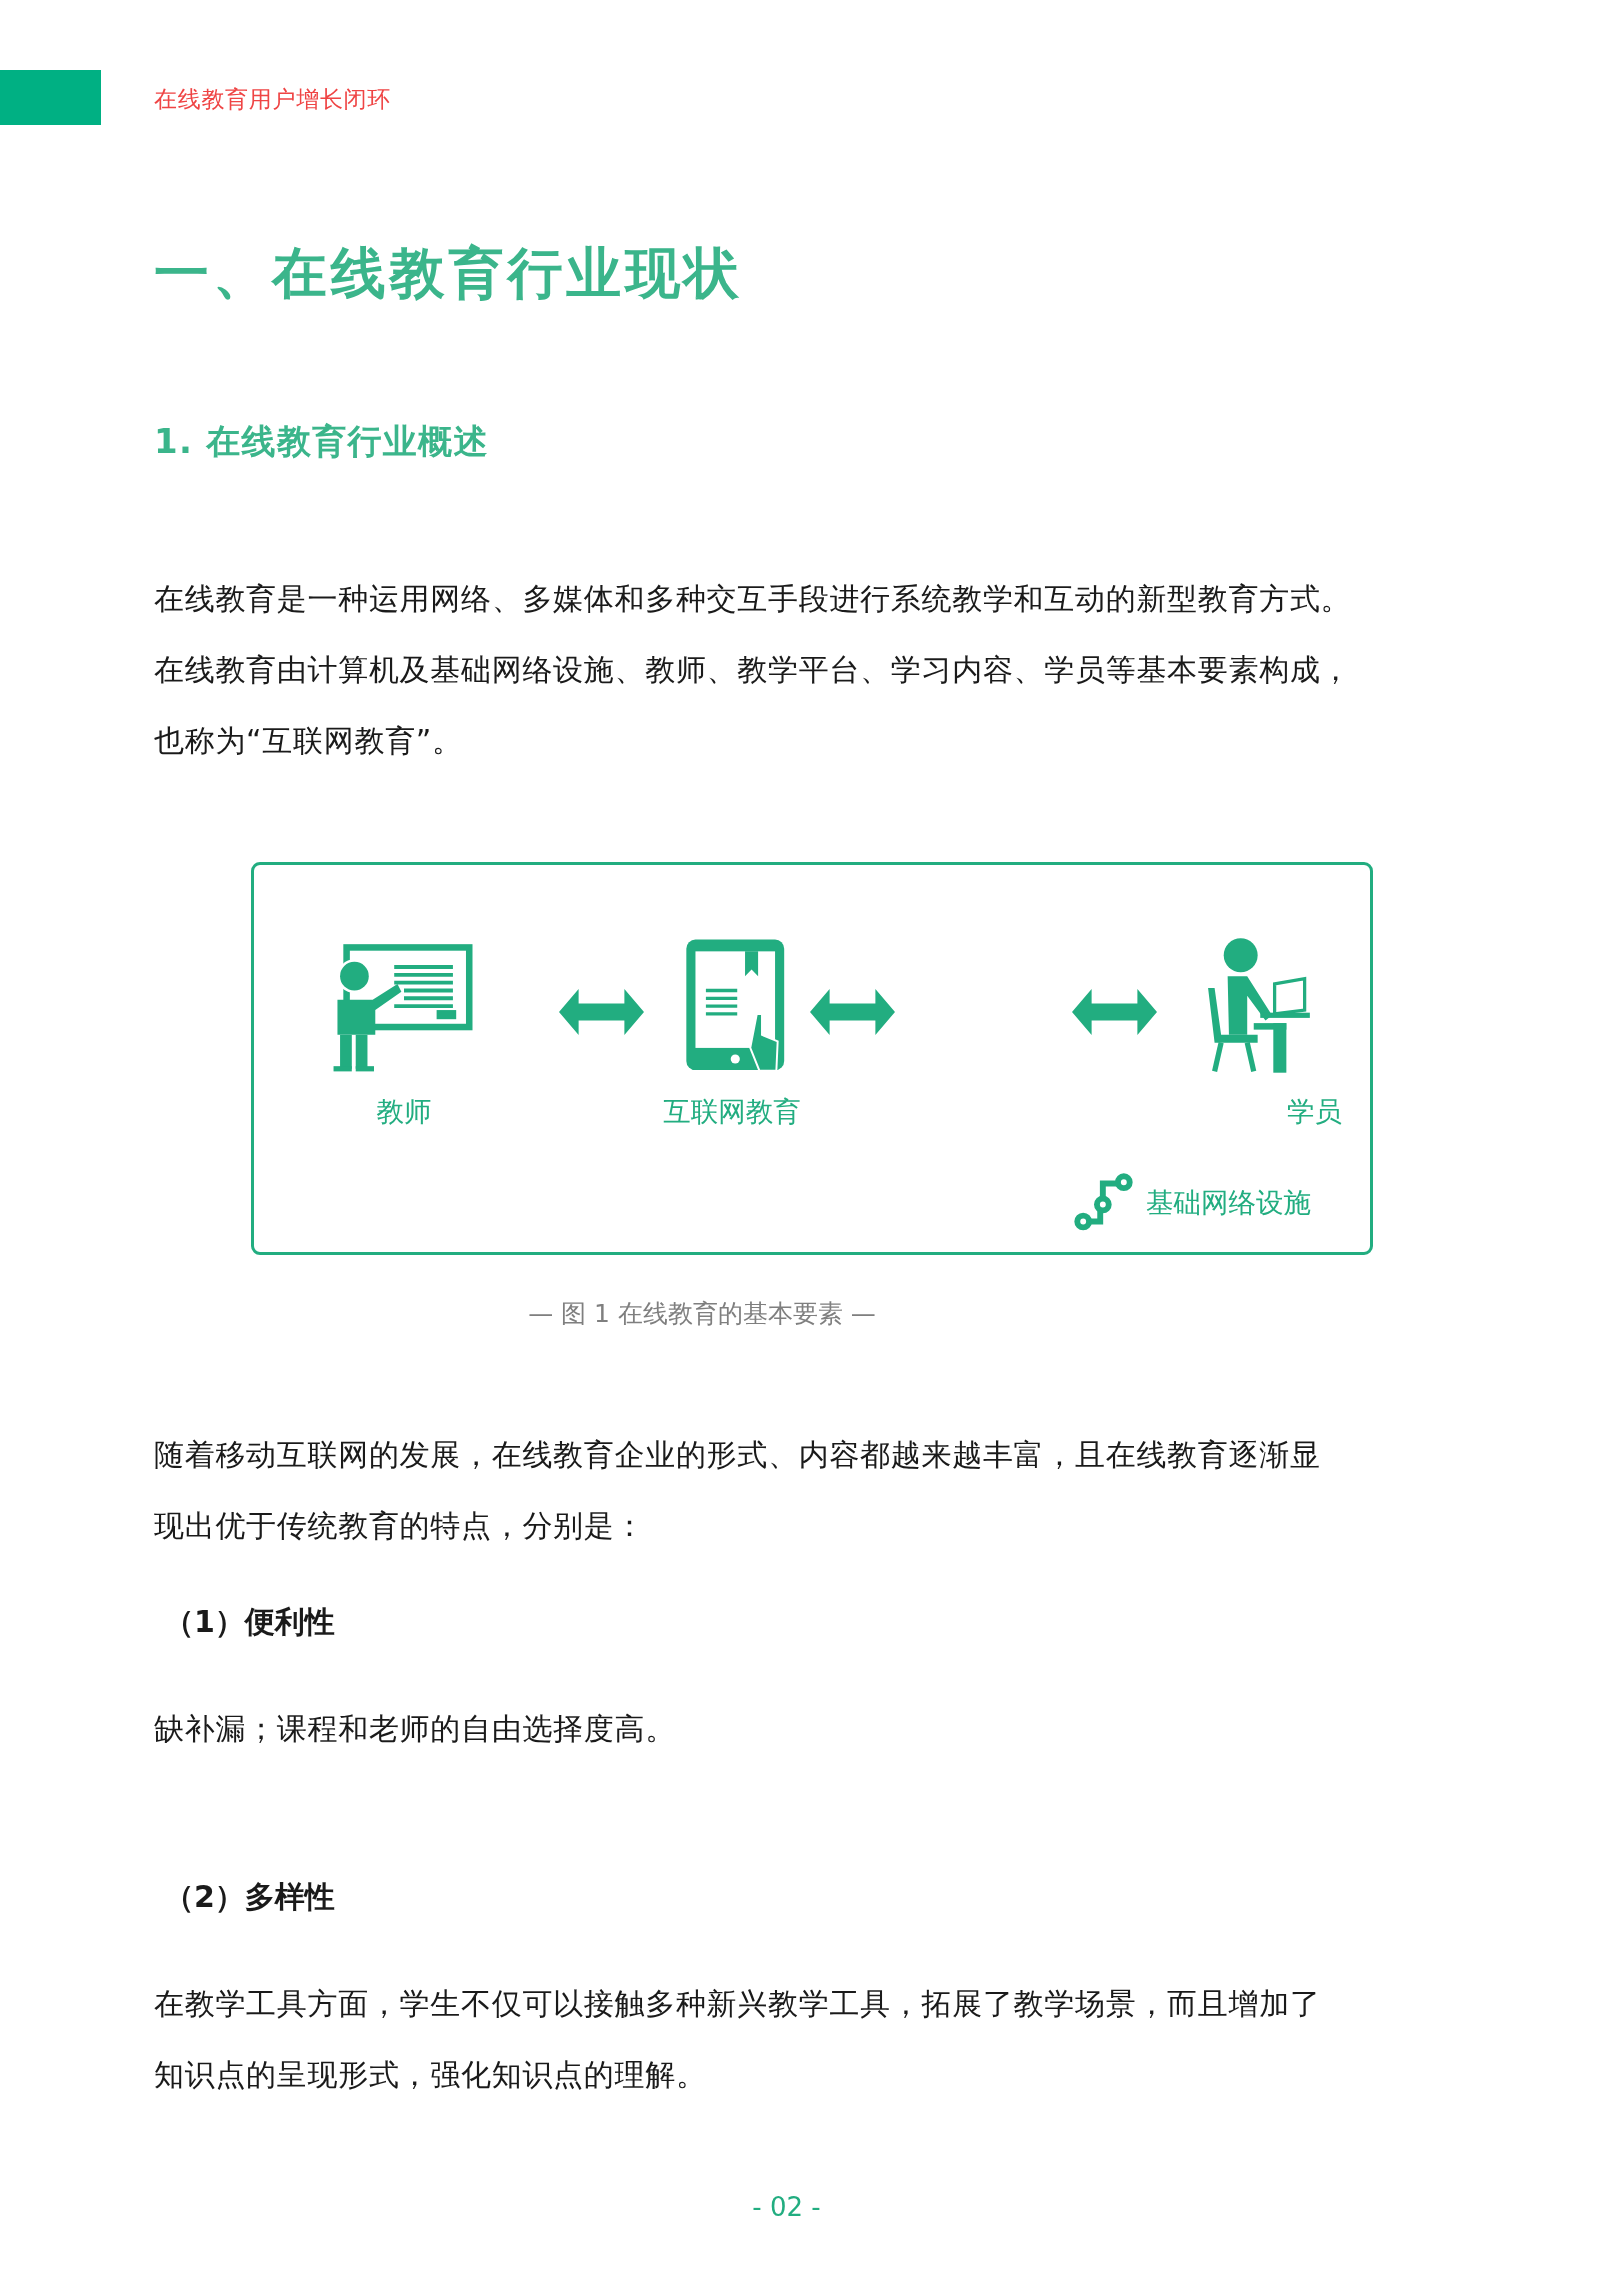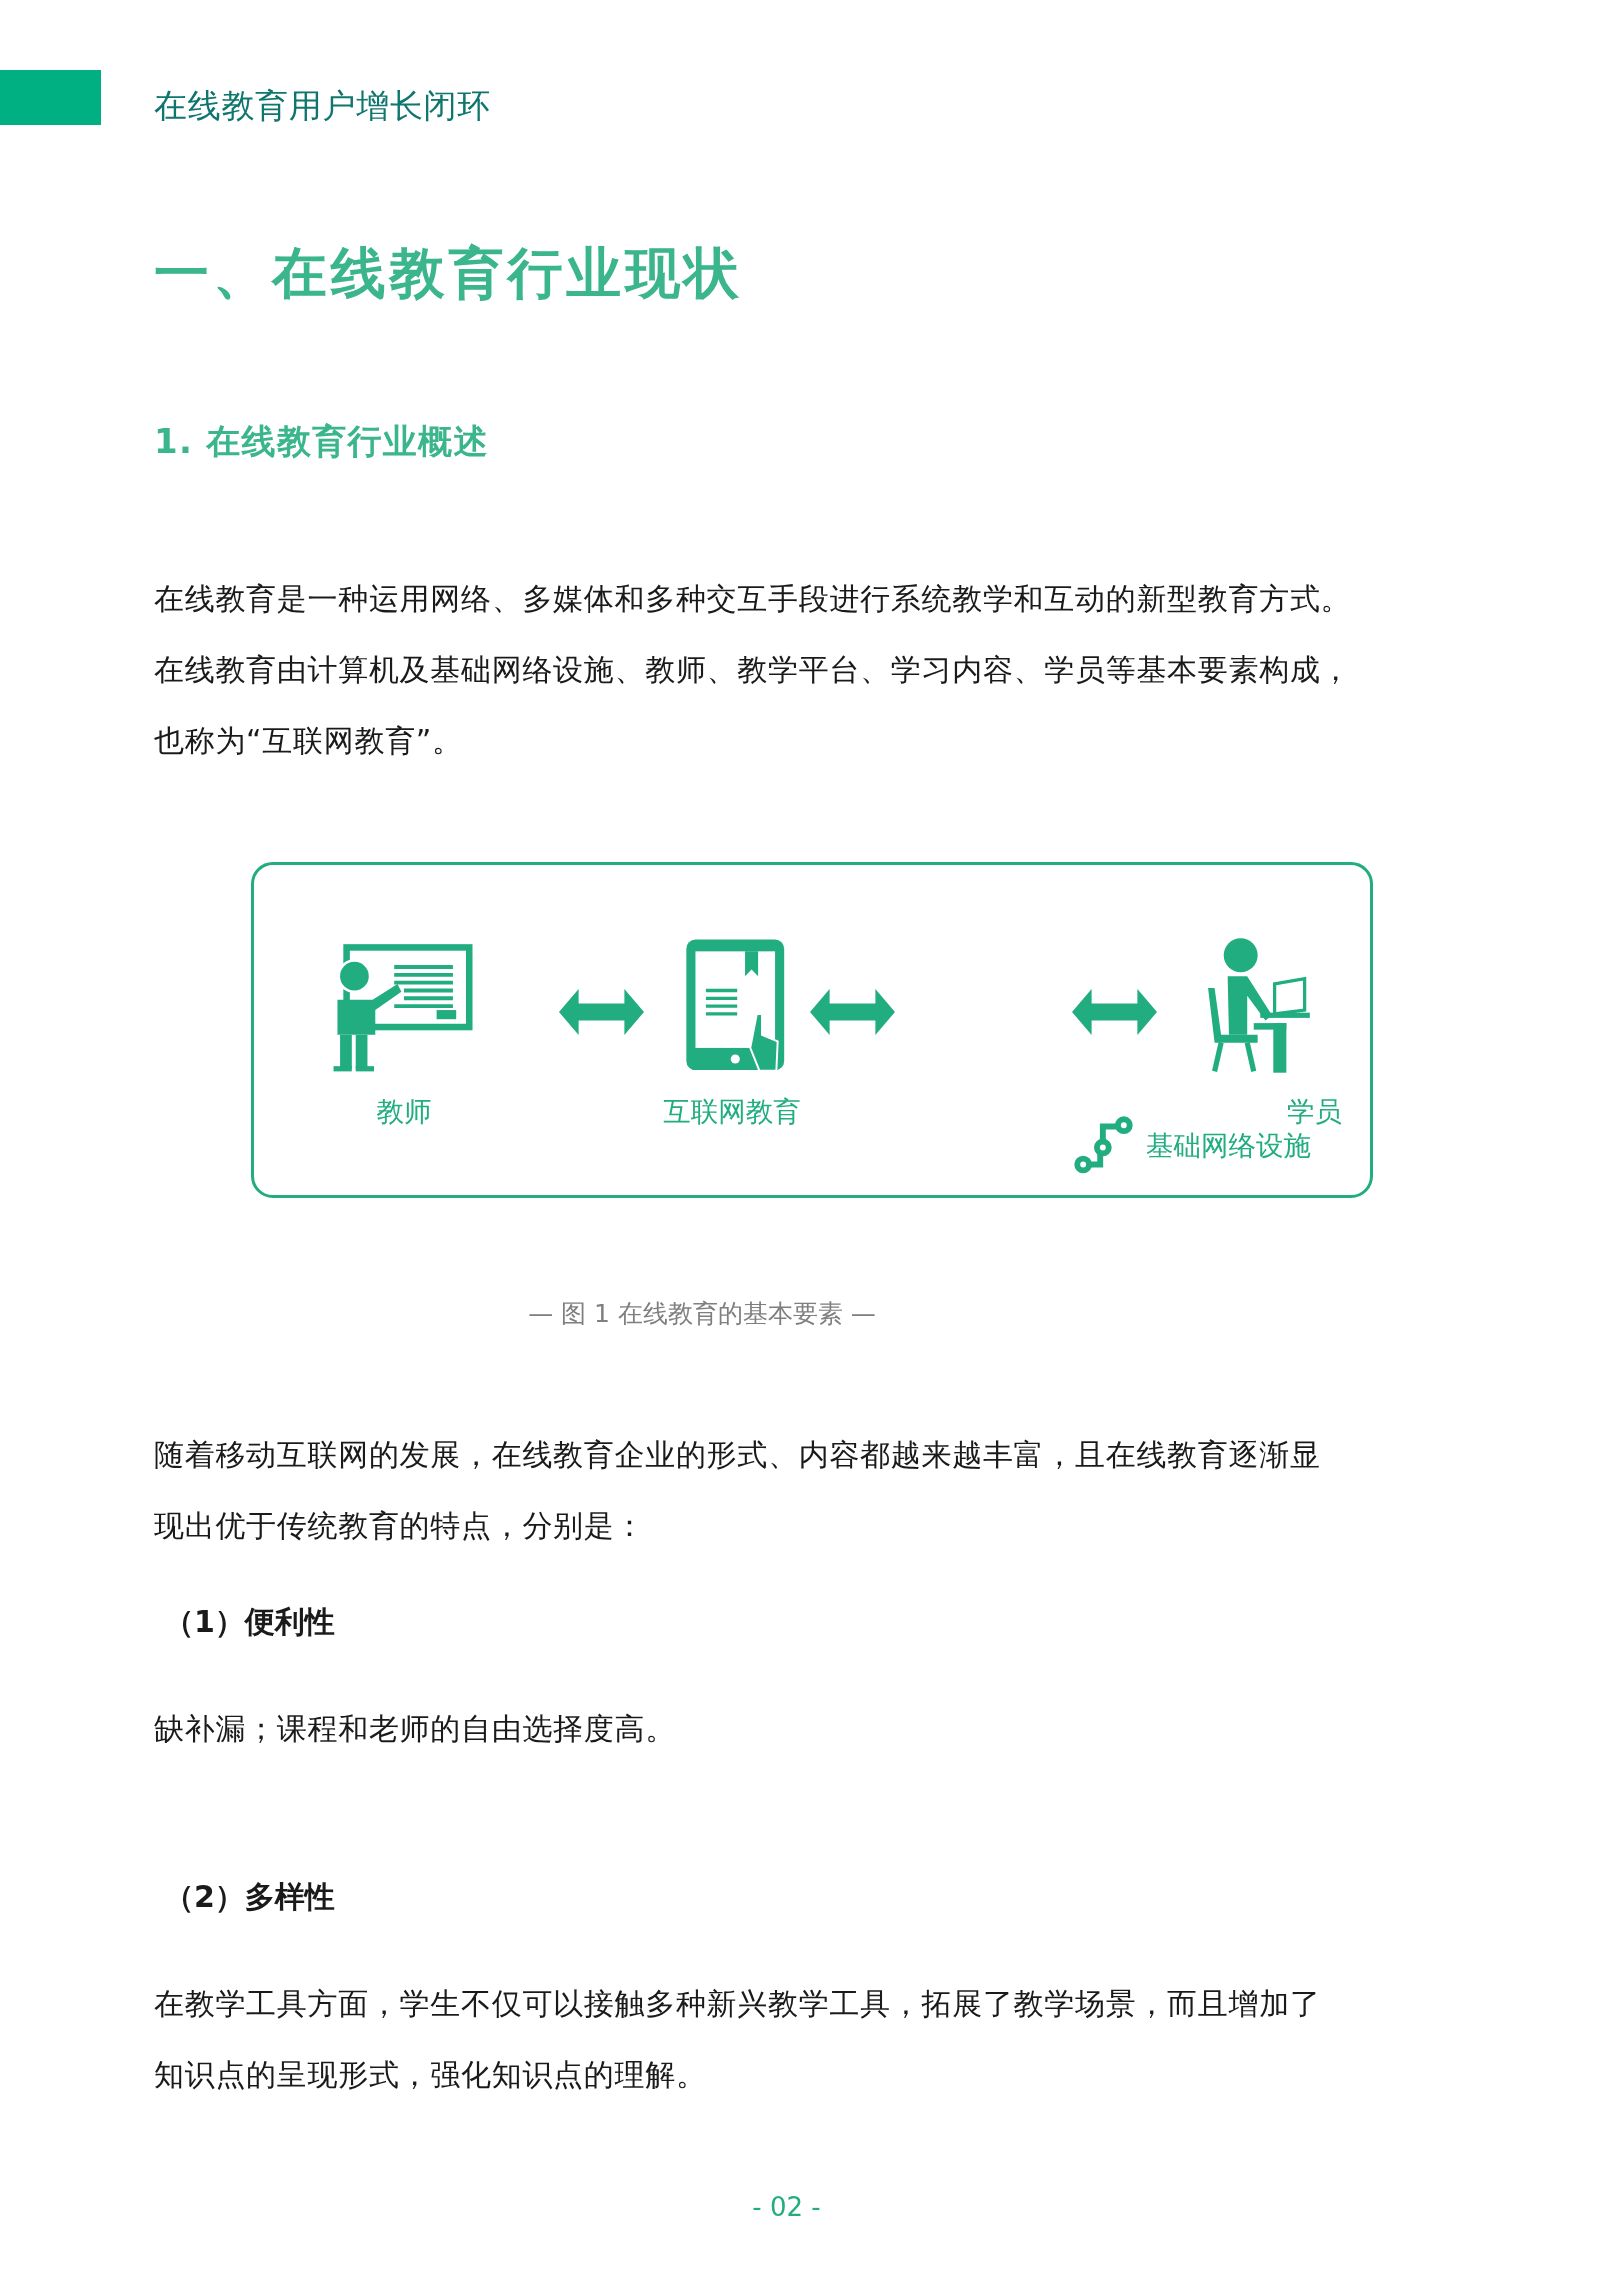--- a/index.html
+++ b/index.html
@@ -1,27 +1,27 @@
 <!DOCTYPE html>
 <html style="font-size:10.5px"><head>
 <meta charset="utf-8">
 <style>
   html, body { margin: 0; padding: 0; background: #ffffff; }
   body { width: 1623px; height: 2295px; position: relative; overflow: hidden;
          font-family: "DejaVu Sans", "Liberation Sans", sans-serif; color: #1a1a1a; }
   .header-bar { position: absolute; left: 0; top: 70px; width: 101px; height: 55px; background: #00b083; }
-  .header-title { position: absolute; left: 154px; top: 84px; font-size: 33px; color: #0f766e; letter-spacing: 0.7px; }
+  .header-title { position: absolute; left: 154px; top: 84px; font-size: 23px; color: #ef4444; letter-spacing: 0.7px; }
   .h1 { position: absolute; left: 154px; top: 237px; font-size: 55px; font-weight: bold; color: #3bb58b; letter-spacing: 3.9px; }
   .h2 { position: absolute; left: 154px; top: 419px; font-size: 34px; font-weight: bold; color: #3bb58b; letter-spacing: 1.3px; }
   .para { position: absolute; left: 154px; width: 1322px; font-size: 30px; line-height: 71px; color: #1a1a1a; letter-spacing: 0.7px; }
   .para p { margin: 0; }
   .subhead { position: absolute; left: 164px; font-size: 30px; font-weight: bold; color: #1a1a1a; }
 
-  .diagram { position: absolute; left: 251px; top: 862px; width: 1122px; height: 336px;
-             border: 3.9px solid #22ad80; border-radius: 22px; box-sizing: border-box; }
+  .diagram { position: absolute; left: 251px; top: 862px; width: 1122px; height: 393px;
+             border: 3.9px solid #22ad80; border-radius: 9px; box-sizing: border-box; }
   .node { position: absolute; top: 72px; width: 170px; text-align: center; }
   .node svg { display: block; margin: 0 auto; }
   .node-label { margin-top: 19.6px; font-size: 27.5px; color: #22ad80; }
   .arrow { position: absolute; top: 124px; }
   .infra { position: absolute; right: 59px; bottom: 19.6px; display: flex; align-items: center; }
   .infra-label { font-size: 27.5px; color: #22ad80; margin-left: 13px; }
 
   .caption { position: absolute; left: 0; width: 1404px; top: 1297px; text-align: center; font-size: 25px; color: #7f7f7f; }
   .page-num { position: absolute; left: 0; width: 1573px; top: 2192px; text-align: center; font-size: 26px; color: #22ad80; }
 </style>

